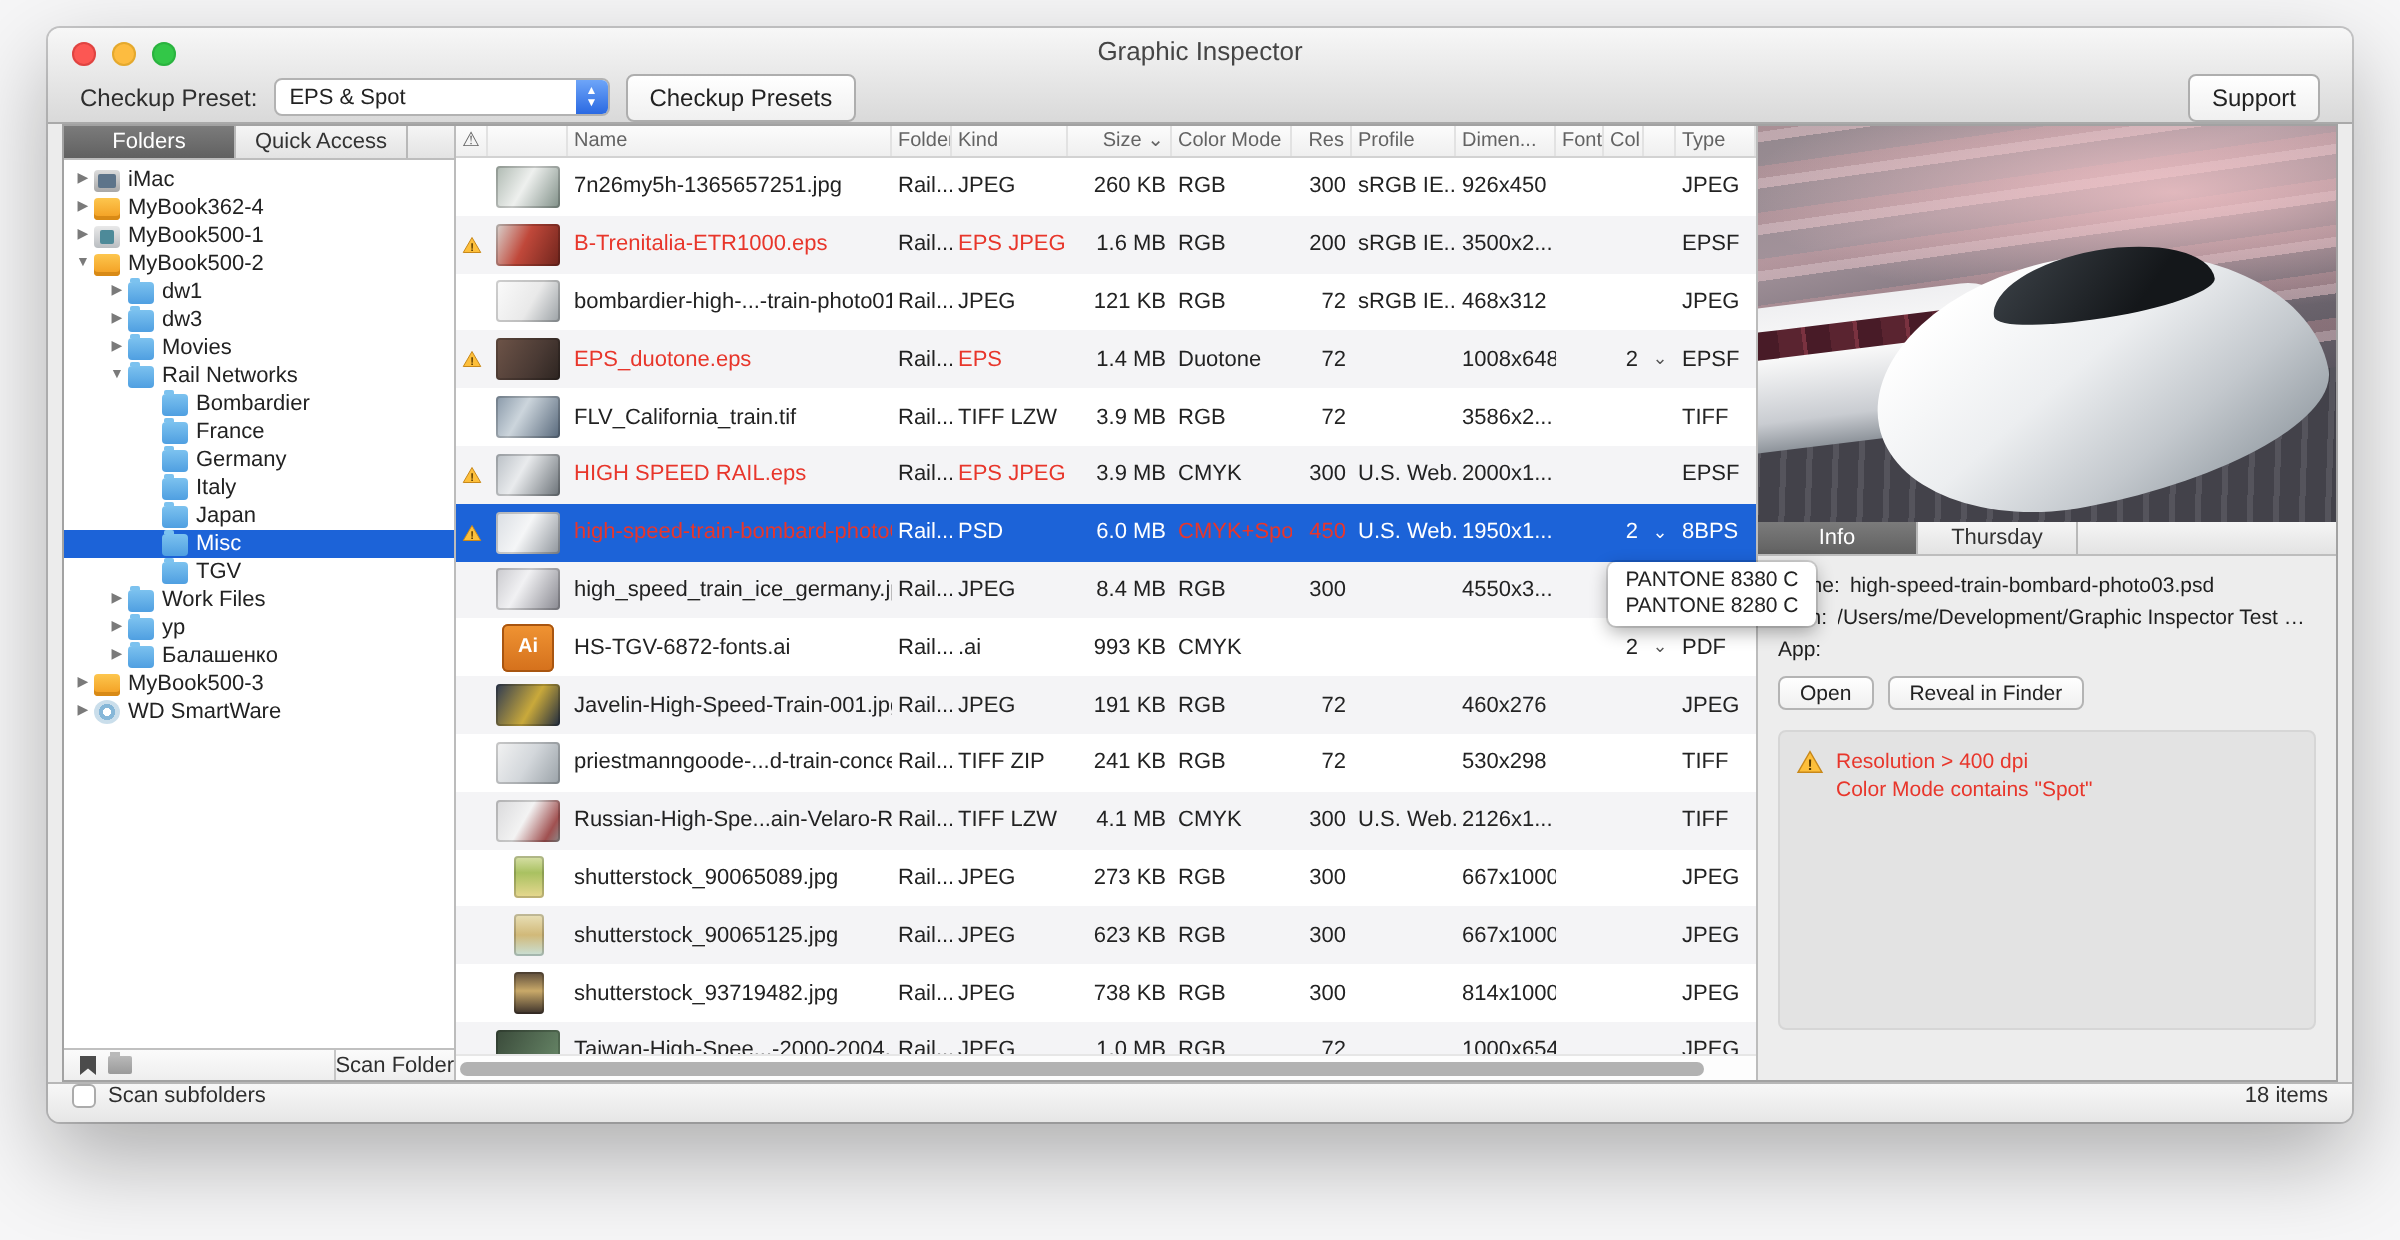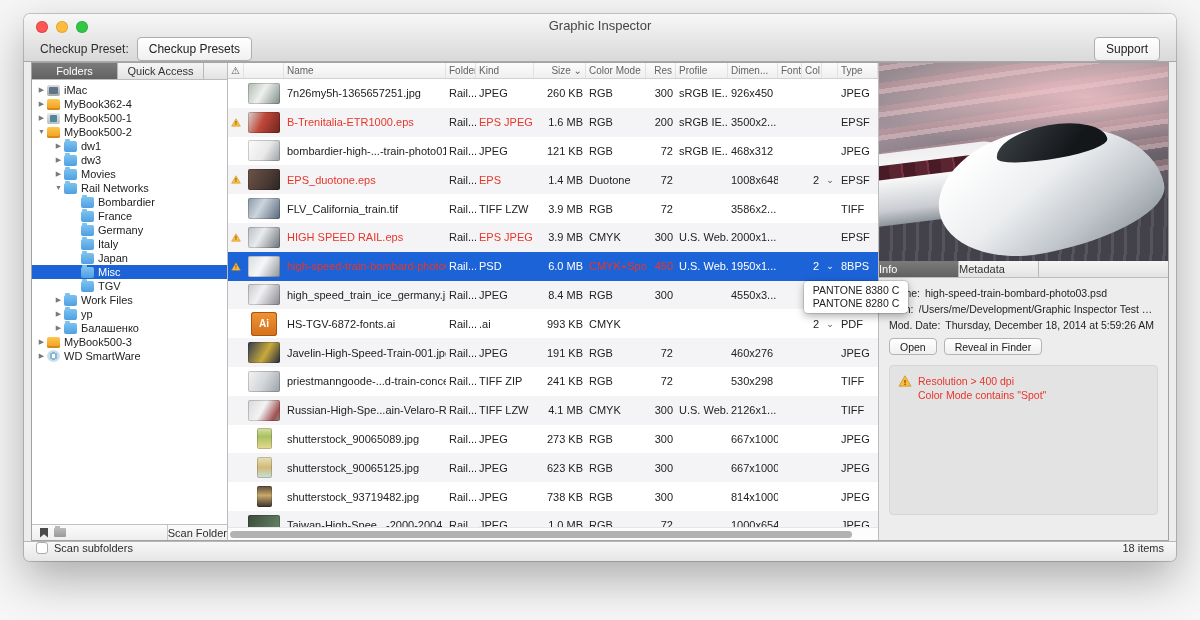--- a/index.html
+++ b/index.html
@@ -117,21 +117,21 @@
   .carriage{position:absolute;left:-14px;top:84px;width:150px;height:72px;transform:rotate(-7deg);
     border-radius:8px 30px 0 0;background:linear-gradient(180deg,#efeff1 0%,#fafafa 35%,#c9ccd1 80%,#8e949b 100%)}
   .carriage::before{content:"";position:absolute;left:0;top:12px;height:14px;width:100%;
     background:repeating-linear-gradient(90deg,#5a2430 0 12px,#7a3240 12px 14px,#481b27 14px 26px)}
   .nose{position:absolute;left:58px;top:64px;width:226px;height:124px;transform:rotate(-11deg);
     border-radius:46% 54% 58% 42% / 52% 64% 36% 48%;
     background:linear-gradient(150deg,#ffffff 15%,#eceef0 45%,#c3c8cd 70%,#99a1a8 90%)}
   .windshield{position:absolute;left:116px;top:62px;width:112px;height:34px;transform:rotate(-10deg);
     border-radius:50% 50% 45% 55%/70% 70% 30% 30%;background:linear-gradient(135deg,#3c4248,#14171a 70%)}
   .i-tabs{display:flex;height:17px;flex:0 0 17px;font-size:11px;border-bottom:1px solid #bdbdbd}
-  .i-tab{flex:0 0 80px;line-height:16px;background:linear-gradient(#f5f5f5,#e3e3e3);
+  .i-tab{flex:0 0 80px;text-align:center;line-height:16px;background:linear-gradient(#f5f5f5,#e3e3e3);
     color:#333;border-right:1px solid #b8b8b8}
   .i-tab.selected{background:linear-gradient(#7b7b7b,#616161);color:#fff}
   .i-tab-filler{flex:1;background:linear-gradient(#f5f5f5,#e3e3e3)}
   .i-body{flex:1;padding:9px 10px;font-size:10.5px;color:#1e1e1e;overflow:hidden}
   .ifield{display:flex;margin-bottom:4px;line-height:12px}
   .ilabel{flex:0 0 auto;margin-right:5px}
   .ivalue{flex:1;overflow:hidden;white-space:nowrap;text-overflow:ellipsis}
   .i-buttons{display:flex;gap:7px;margin:7px 0 10px}
   .mini-btn{height:17px;padding:0 10px;background:linear-gradient(#fff,#f0f0f0);border:1px solid #b4b4b4;
     border-radius:4px;font-size:10.5px;display:inline-flex;align-items:center;color:#222}
@@ -162,20 +162,27 @@
     <div class="titlebar">
       <div class="lights">
         <span class="light red"></span>
         <span class="light yellow"></span>
         <span class="light green"></span>
       </div>
       <div class="wtitle">Graphic Inspector</div>
     </div>
     <div class="toolbar">
       <span class="tb-label">Checkup Preset:</span>
+      <div class="preset-select">
+        <span>EPS &amp; Spot</span>
+        <span class="stepper">
+            <span>▲</span>
+            <span>▼</span>
+          </span>
+      </div>
       <button class="btn">Checkup Presets</button>
       <button class="btn support">Support</button>
     </div>
   </div>
 
   <div class="content">
 
     <div class="sidebar">
       <div class="s-tabs">
 
@@ -772,41 +779,41 @@
         <div class="pink-glow"></div>
         <div class="track"></div>
         <div class="carriage"></div>
         <div class="nose"></div>
         <div class="windshield"></div>
       </div>
       <div class="i-tabs">
 
           <div class="i-tab selected">Info</div>
 
-          <div class="i-tab">Metadata</div>
+          <div class="i-tab">Thursday</div>
 
         <div class="i-tab-filler"></div>
       </div>
       <div class="i-body">
 
           <div class="ifield">
             <span class="ilabel">Name:</span>
             <span class="ivalue">high-speed-train-bombard-photo03.psd</span>
           </div>
 
           <div class="ifield">
             <span class="ilabel">Path:</span>
             <span class="ivalue">/Users/me/Development/Graphic Inspector Test Files/...</span>
           </div>
 
-
           <div class="ifield">
-            <span class="ilabel">Mod. Date:</span>
-            <span class="ivalue">Thursday, December 18, 2014 at 5:59:26 AM</span>
-          </div>
+            <span class="ilabel">App:</span>
+            <span class="ivalue"></span>
+          </div>
+
 
         <div class="i-buttons">
           <button class="mini-btn">Open</button>
           <button class="mini-btn">Reveal in Finder</button>
         </div>
         <div class="alerts-box">
           <svg class="wsvg" viewBox="0 0 16 14" style="flex:0 0 14px;width:14px;height:12px;margin-top:1px">
               <path d="M8 1 L15 13 H1 Z" fill="#fdbf3b" stroke="#c8881a" stroke-width="0.8"></path>
               <text x="8" y="11.6" font-size="9" text-anchor="middle" fill="#5a3a00" font-weight="bold">!</text>
             </svg>

